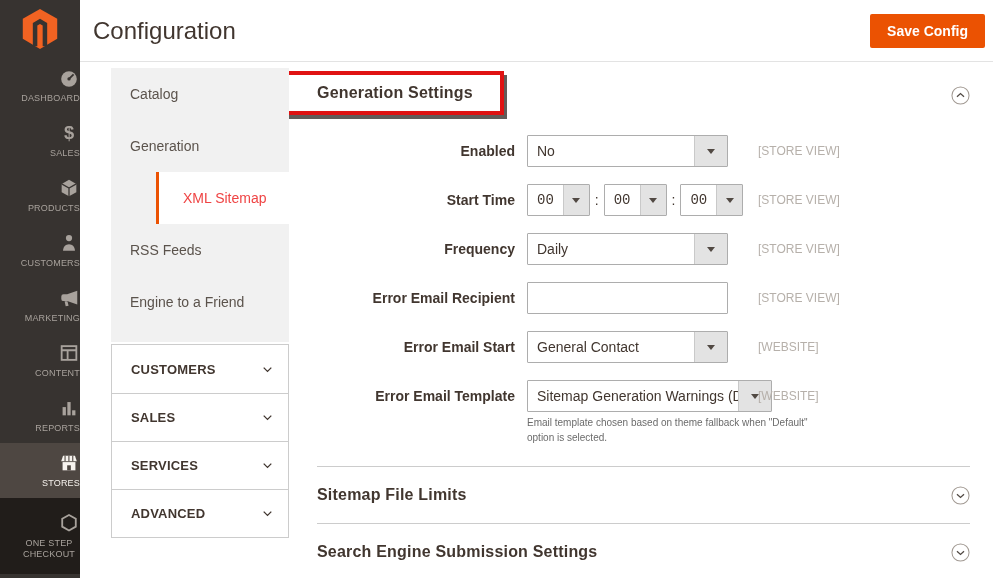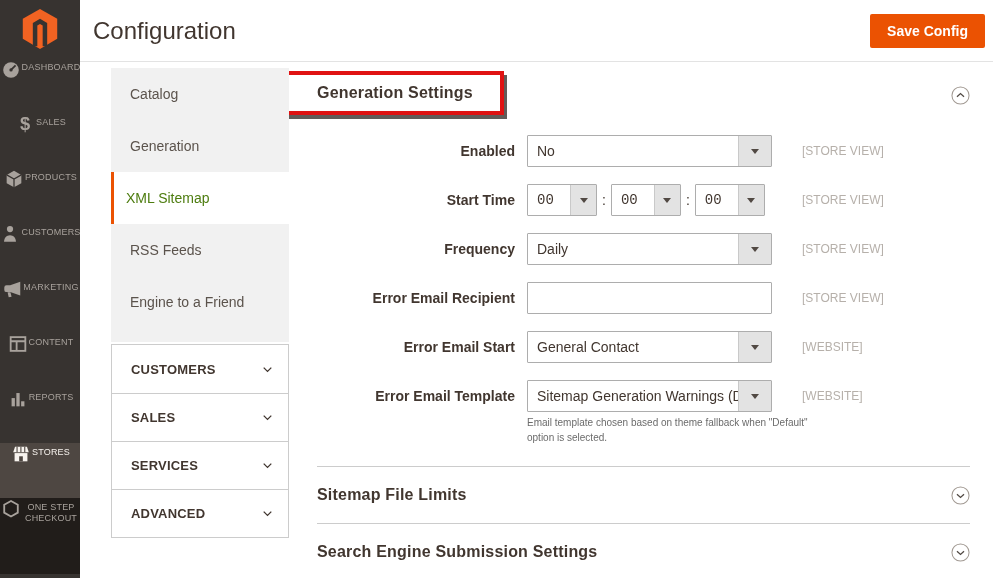--- a/index.html
+++ b/index.html
@@ -3,59 +3,59 @@
 <meta charset="utf-8">
 <style>
   * { margin:0; padding:0; box-sizing:border-box; }
   html,body { background:#fff; }
   body { font-family:"Liberation Sans", sans-serif; }
   .app { position:relative; width:993px; height:578px; overflow:hidden; background:#fff; display:flex; }
 
   
   .mmenu { width:80px; height:578px; background:#373330; flex-shrink:0; display:flex; flex-direction:column; }
   .logo { height:58px; display:flex; align-items:center; justify-content:center; cursor:pointer; }
-  .m-item { height:55px; display:flex; flex-direction:row; align-items:flex-start; justify-content:center; color:#a8a29c; cursor:pointer; text-decoration:none; }
+  .m-item { height:55px; display:flex; flex-direction:column; align-items:flex-end; justify-content:center; color:#a8a29c; cursor:pointer; text-decoration:none; }
   .m-item .mlabel { font-size:9px; letter-spacing:.2px; margin-top:4px; text-align:center; line-height:1.25; max-width:62px; }
   .m-item.sel { background:#4e4742; color:#f7f3ee; }
   .m-item.dark { background:#211d1a; height:76px; }
   .micon { width:22px; height:22px; display:flex; align-items:center; justify-content:center; }
   .micon svg { width:22px; height:22px; display:block; }
 
   
   .right { flex:1; display:flex; flex-direction:column; height:578px; }
   .page-header { height:62px; flex-shrink:0; display:flex; align-items:center; padding:0 8px 0 13px; border-bottom:1px solid #e3e3e3; background:#fff; }
   .page-header h1 { font-size:24px; font-weight:400; color:#41362f; }
   .save { margin-left:auto; background:#eb5202; color:#fff; border:none; border-radius:2px; font-family:inherit; font-size:14px; font-weight:700; padding:9px 17px; cursor:pointer; }
 
   .body { flex:1; display:flex; overflow:hidden; }
 
   
   .cfg-nav { width:178px; flex-shrink:0; margin:6px 0 0 31px; }
   .cfg-items { background:#f1f1f1; padding-bottom:14px; }
   .cfg-item { height:52px; display:flex; align-items:center; padding-left:19px; font-size:14px; color:#5b534c; cursor:pointer; }
-  .cfg-item.sel { background:#fff; border-left:3px solid #eb5202; padding-left:12px; color:#4d7c0f; width:194px; }
+  .cfg-item.sel { background:#fff; border-left:3px solid #eb5202; padding-left:24px; color:#ef4444; width:194px;margin-left:45px; }
   .cfg-groups { background:#fff; border:1px solid #ccc; margin-top:2px; }
   .cfg-group { height:48px; display:flex; align-items:center; justify-content:space-between; padding:0 14px 0 19px; font-size:13px; font-weight:700; color:#41362f; letter-spacing:.2px; cursor:pointer; }
   .cfg-group + .cfg-group { border-top:1px solid #ccc; }
   .cfg-group svg { width:13px; height:13px; }
 
   
   .content { flex:1; padding:9px 23px 0 28px; overflow:hidden; }
   .gen-head { display:flex; align-items:flex-start; }
   .red-box { display:inline-block; margin-left:-32px; border:4px solid #e01212; background:#fff; padding:8px 27px 8px 28px; box-shadow:3px 4px 0 0 rgba(70,64,60,.85); }
   .red-box h2 { font-size:16px; font-weight:600; color:#41362f; letter-spacing:.2px; line-height:20px; white-space:nowrap; }
   .circle-btn { margin-left:auto; margin-top:15px; width:19px; height:19px; padding:0; background:transparent; border:none; cursor:pointer; }
   .circle-btn svg { width:19px; height:19px; display:block; }
   .up { transform:rotate(180deg); }
 
   .form { margin-top:20px; }
   .frow { display:flex; margin-bottom:17px; }
   .frow.tight { margin-bottom:4px; }
   .flabel { width:198px; text-align:right; margin-right:12px; font-size:14px; font-weight:600; color:#41362f; line-height:32px; }
-  .control { width:245px; display:flex; align-items:center; }
+  .control { width:201px; display:flex; align-items:center; }
   .select { width:245px; height:32px; background:#fff; border:1px solid #adadad; border-radius:1px; display:flex; align-items:stretch; cursor:pointer; }
   .select.small { width:70px;font-family:Liberation Mono, monospace; }
   .sel-val { flex:1; padding:0 9px; font-size:14px; color:#41362f; line-height:30px; white-space:nowrap; overflow:hidden; }
   .sel-arrow { width:33px; background:#e3e3e3; border-left:1px solid #c9c9c9; display:flex; align-items:center; justify-content:center; }
   .select.small .sel-arrow { width:26px; }
   .sel-arrow::after { content:""; width:0; height:0; border:4px solid transparent; border-top:5px solid #514943; margin-top:5px; }
   .colon { line-height:32px; font-size:14px; color:#41362f; margin:0 5px; }
   .tinput { width:245px; height:32px; border:1px solid #adadad; border-radius:1px; background:#fff; font-family:inherit; font-size:14px; color:#41362f; padding:0 9px; }
   .scope { margin-left:30px; font-size:12px; color:#b6b0aa; line-height:32px; white-space:nowrap; }
   .fnote { margin:0 0 0 210px; width:300px; font-size:10px; color:#6b6b6b; line-height:1.45; }

